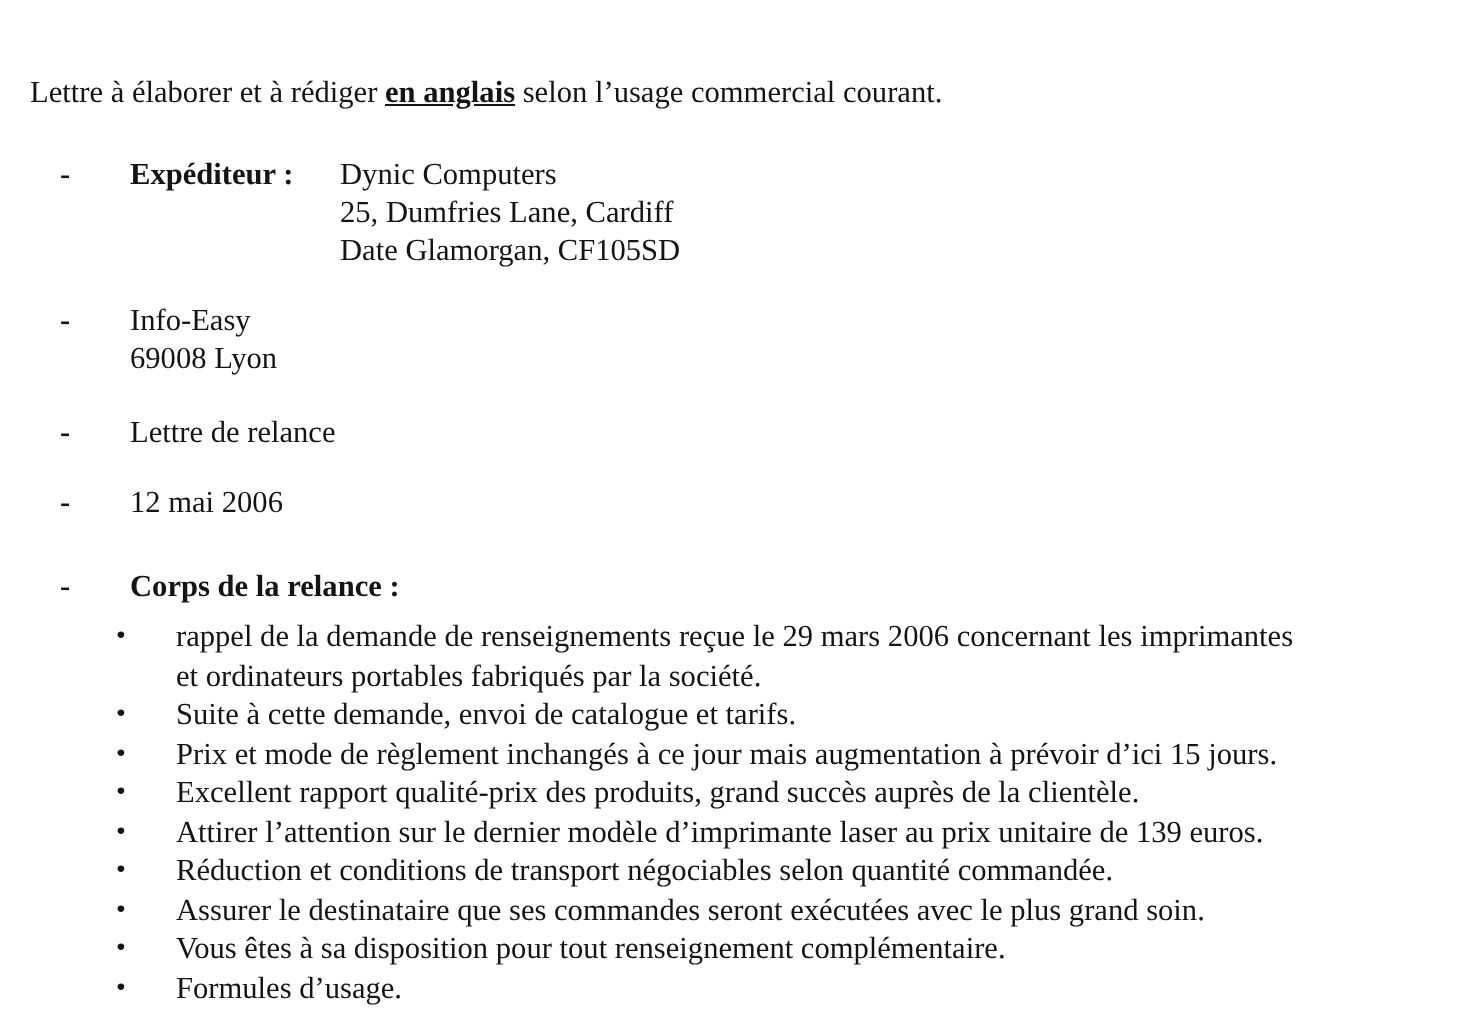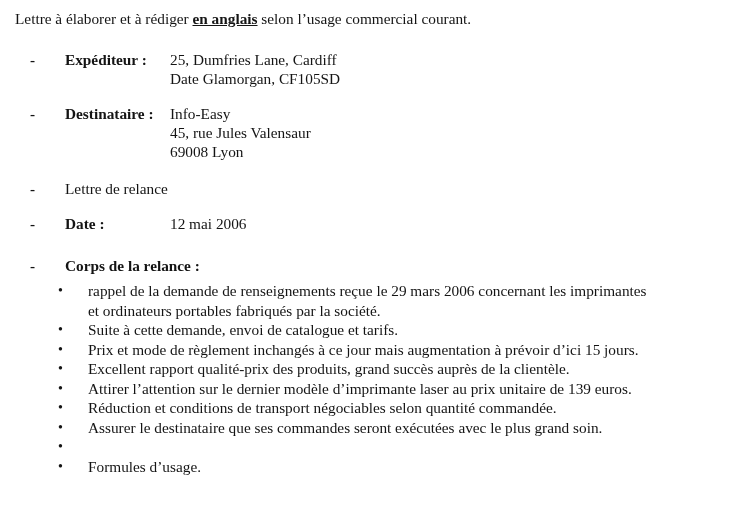--- a/index.html
+++ b/index.html
@@ -12,20 +12,21 @@
     height: 513px;
     font-family: "Liberation Serif", "DejaVu Serif", serif;
     font-size: 15.3px;
     color: #141414;
     overflow: hidden;
   }
   .doc {
     padding: 9px 20px 0 15px;
     box-sizing: border-box;
     width: 670px;
+    margin-top: 28px;
   }
   .intro {
     margin: 0 0 22px 0;
     line-height: 19px;
   }
   .intro .em {
     font-weight: bold;
     text-decoration: underline;
   }
   .field-row {
@@ -79,45 +80,43 @@
 <body>
 
 <div class="doc">
 
   <p class="intro"><span>Lettre à élaborer et à rédiger </span><span class="em">en anglais</span><span> selon l’usage commercial courant.</span></p>
 
   <div class="field-row mb16">
     <span class="dash-col">-</span>
     <span class="label-col">Expéditeur :</span>
     <div class="value-col">
+      <div class="value-line">Dynic Computers</div>
       <div class="value-line">25, Dumfries Lane, Cardiff</div>
       <div class="value-line">Date Glamorgan, CF105SD</div>
     </div>
   </div>
 
   <div class="field-row mb18">
     <span class="dash-col">-</span>
-    <span class="label-col">Destinataire :</span>
     <div class="value-col">
       <div class="value-line">Info-Easy</div>
-      <div class="value-line">45, rue Jules Valensaur</div>
       <div class="value-line">69008 Lyon</div>
     </div>
   </div>
 
   <div class="field-row mb16">
     <span class="dash-col">-</span>
     <div class="value-col">
       <div class="value-line">Lettre de relance</div>
     </div>
   </div>
 
   <div class="field-row mb23">
     <span class="dash-col">-</span>
-    <span class="label-col">Date :</span>
     <div class="value-col">
       <div class="value-line">12 mai 2006</div>
     </div>
   </div>
 
   <div class="field-row mb6">
     <span class="dash-col">-</span>
     <span class="label-col">Corps de la relance :</span>
   </div>
 
@@ -145,20 +144,21 @@
     <div class="bullet-row">
       <span class="bullet-col">•</span>
       <div class="bullet-text">Réduction et conditions de transport négociables selon quantité commandée.</div>
     </div>
     <div class="bullet-row">
       <span class="bullet-col">•</span>
       <div class="bullet-text">Assurer le destinataire que ses commandes seront exécutées avec le plus grand soin.</div>
     </div>
     <div class="bullet-row">
       <span class="bullet-col">•</span>
+      <div class="bullet-text">Vous êtes à sa disposition pour tout renseignement complémentaire.</div>
     </div>
     <div class="bullet-row">
       <span class="bullet-col">•</span>
       <div class="bullet-text">Formules d’usage.</div>
     </div>
   </div>
 
 </div>
 
 </body></html>

